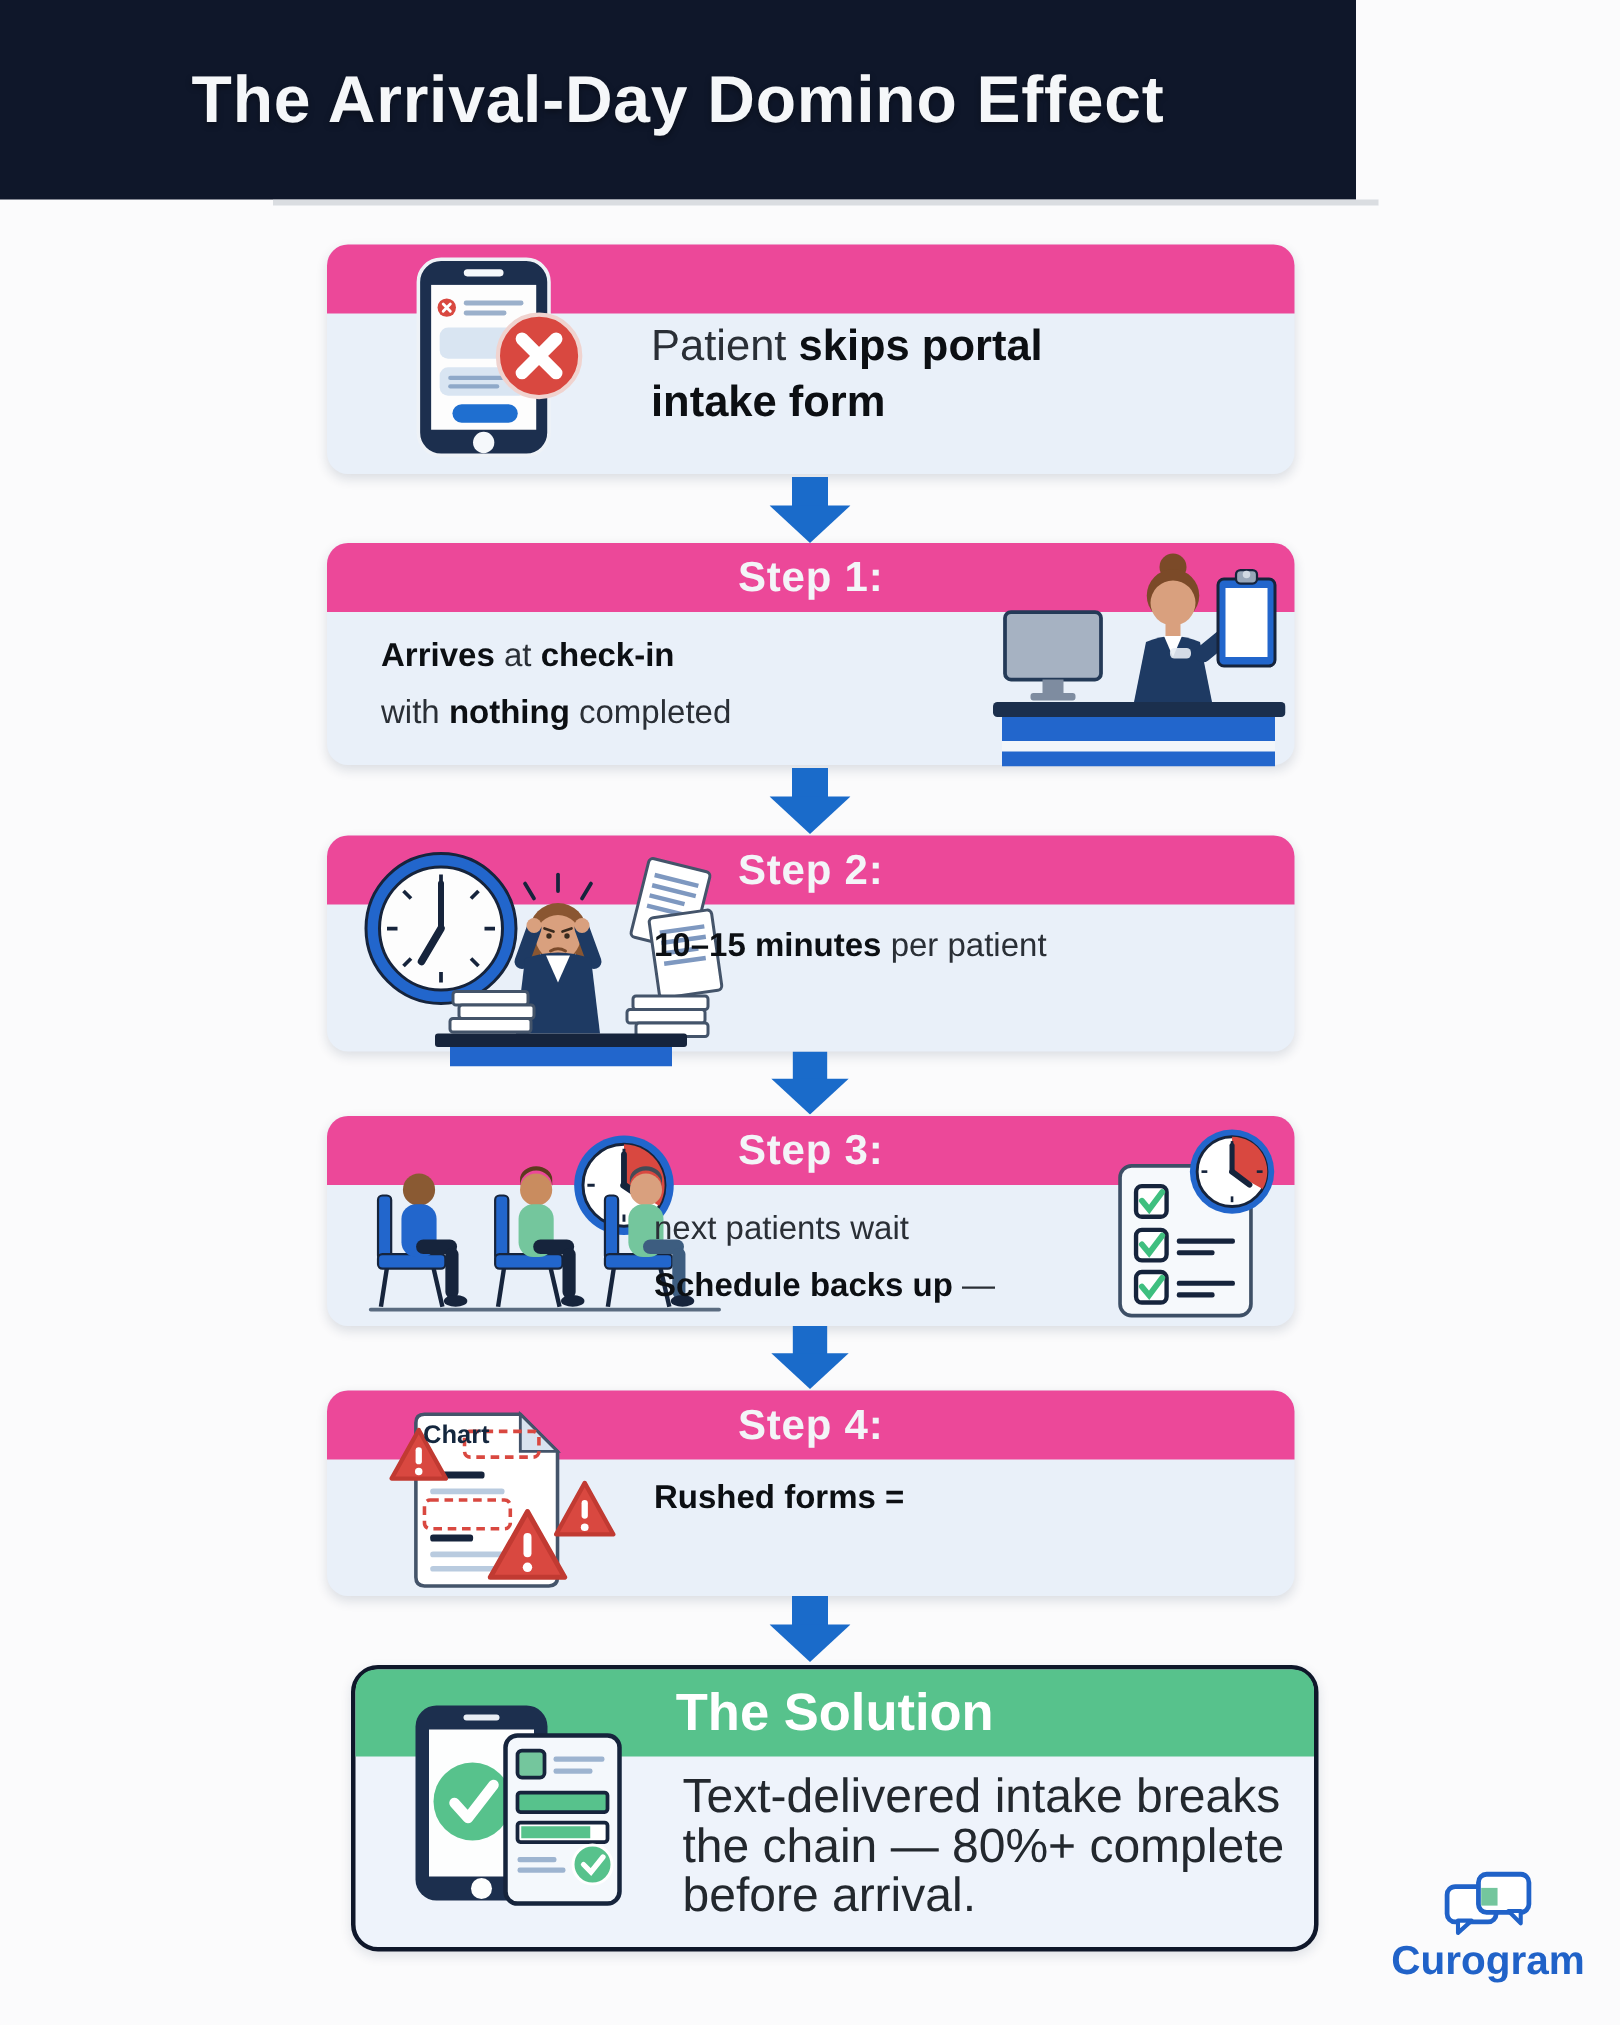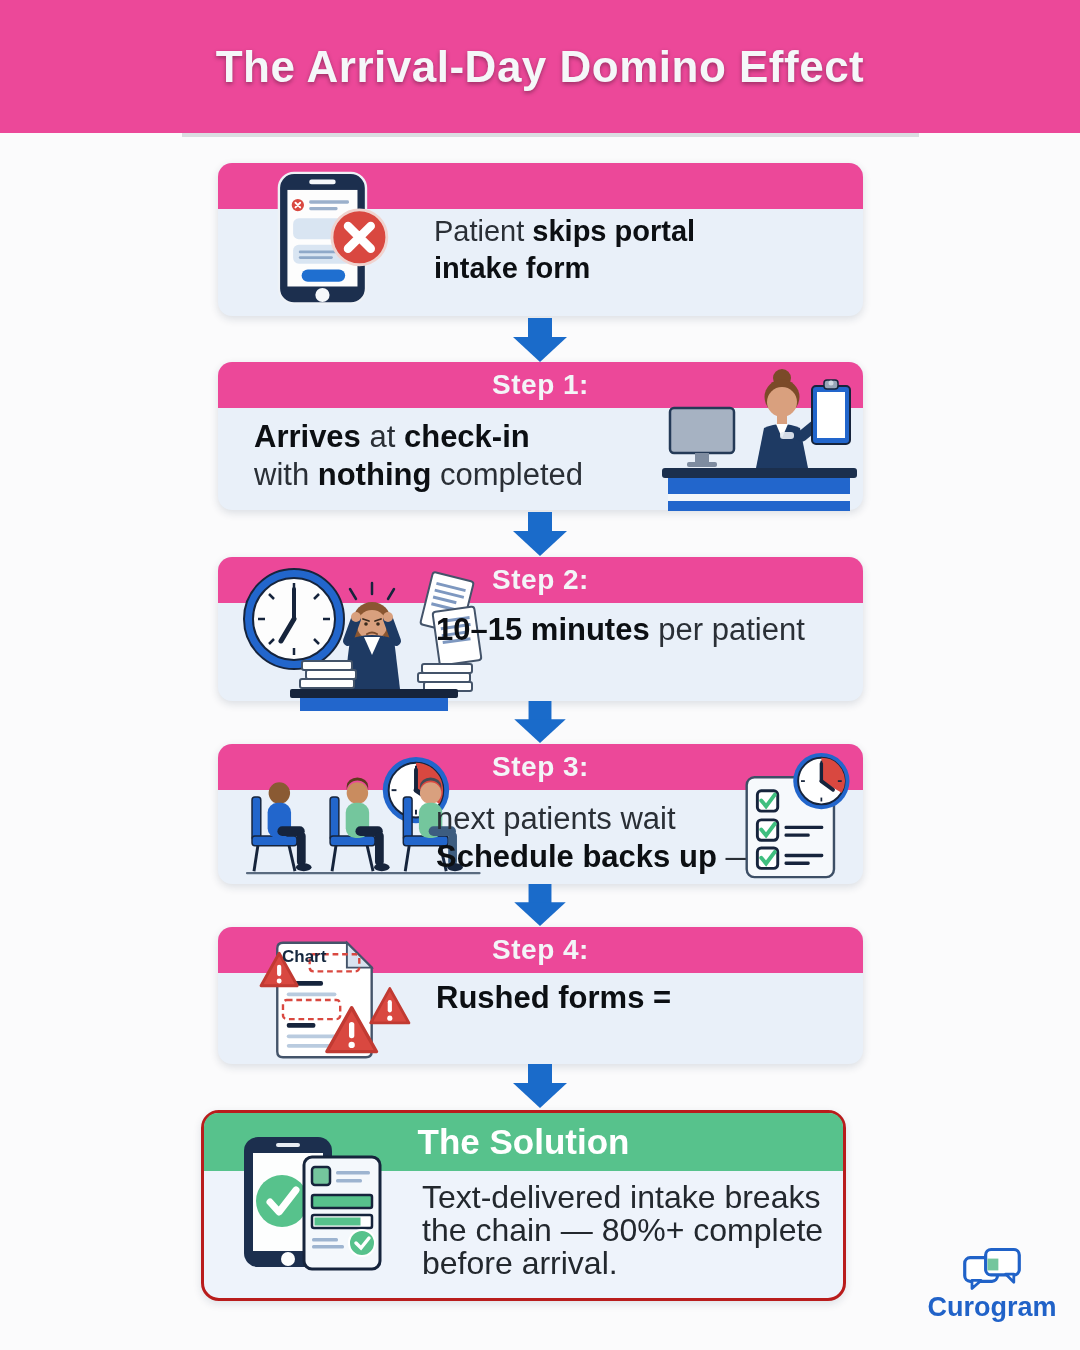--- a/index.html
+++ b/index.html
@@ -4,51 +4,51 @@
 <style>
   html,body{margin:0;padding:0;}
   body{
     width:1080px;height:1350px;position:relative;overflow:hidden;
     background:#fbfbfc;
     font-family:"Liberation Sans","DejaVu Sans",sans-serif;
   }
   .abs{position:absolute;}
   
   .header{
-    left:0;top:0;width:1080px;height:133px;
-    background:#ec4899;
+    left:0;top:0;width:904px;height:133px;
+    background:#0f172a;
     display:flex;align-items:center;justify-content:center;
   }
   .header h1{
     margin:0;color:#f5f7f9;font-size:44px;font-weight:bold;letter-spacing:.5px;
     text-shadow:0 2px 4px rgba(0,0,0,.35);
   }
   .header-strip{left:182px;top:133px;width:737px;height:4px;background:#c7ccd3;opacity:.65;}
   
   .card{
     left:218px;width:645px;border-radius:14px;background:#e9f0f9;
     box-shadow:0 3px 8px rgba(20,40,70,.14);
   }
   .band{
     position:absolute;left:0;top:0;width:100%;height:46px;
     background:#ec4899;border-radius:14px 14px 0 0;
     display:flex;align-items:center;justify-content:center;
   }
   .band span{color:#f3f5f8;font-size:28px;font-weight:bold;letter-spacing:.5px;}
   .txt{position:absolute;}
-  .line{white-space:pre;font-size:31px;line-height:38px;color:#2a2f36;}
+  .line{white-space:pre;font-size:22px;line-height:38px;color:#2a2f36;}
   .line .b{font-weight:bold;color:#0c0f13;}
   .trigger-line{font-size:29px;line-height:37px;}
   
   .arrow{width:54px;left:513px;}
   .arrow svg{display:block;}
   
   .solution{
-    left:201px;width:645px;border-radius:18px;background:#eef3fb;
-    border:3px solid #b91c1c;box-sizing:border-box;
+    left:234px;width:645px;border-radius:18px;background:#eef3fb;
+    border:3px solid #0f172a;box-sizing:border-box;
     box-shadow:0 3px 8px rgba(20,40,70,.12);
   }
   .solution .band-green{
     position:absolute;left:0;top:0;width:100%;height:58px;
     background:#57c28c;border-radius:14px 14px 0 0;
     display:flex;align-items:center;justify-content:center;
   }
   .solution .band-green span{color:#ffffff;font-size:35px;font-weight:bold;}
   .sol-line{white-space:pre;font-size:32px;line-height:33px;color:#23282e;}
   

